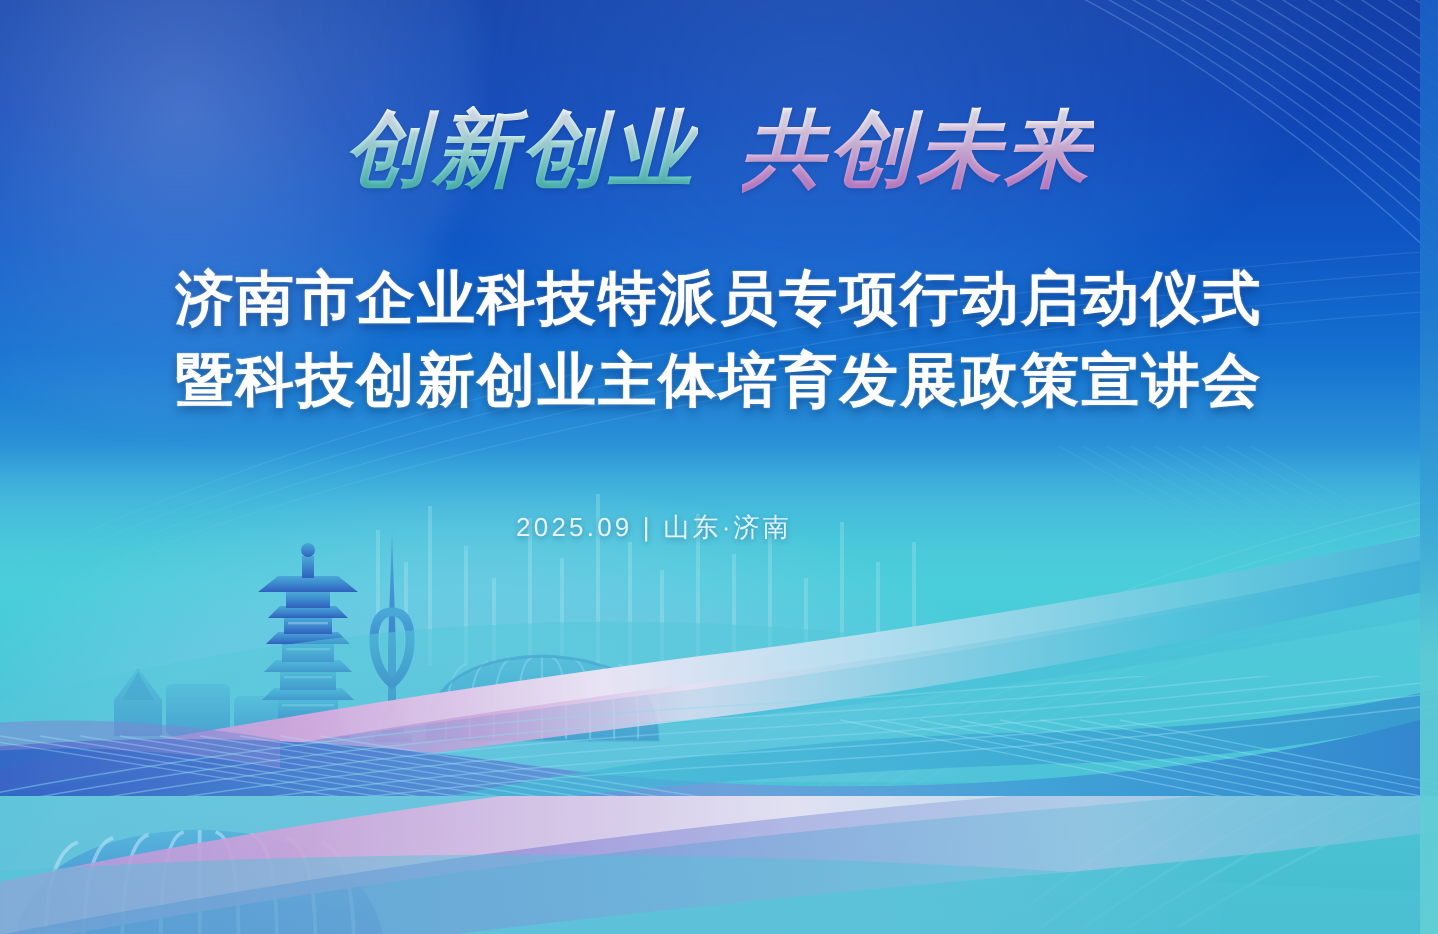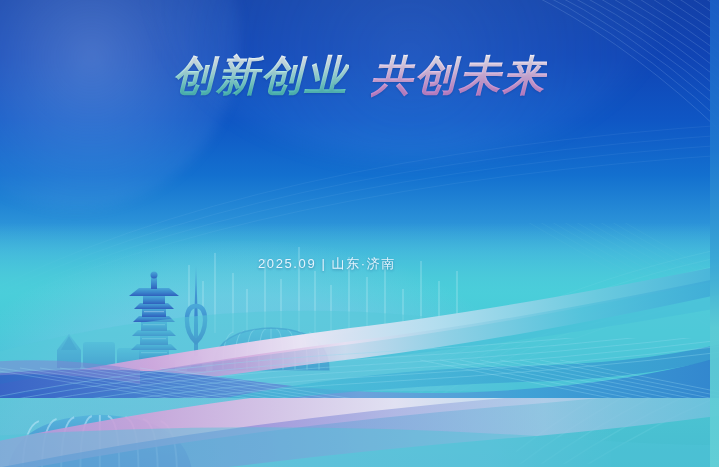--- a/index.html
+++ b/index.html
@@ -472,20 +472,24 @@
               <path d="M560,22 L760,62"></path>
           </g>
         </svg>
       </div>
     </div>
 
     <div class="calligraphy">
       <span class="cal-a">创新创业</span><span class="cal-b">共创未来</span>
     </div>
 
+    <div class="maintitle">
+      <span class="l1">济南市企业科技特派员专项行动启动仪式</span>
+      <span class="l2">暨科技创新创业主体培育发展政策宣讲会</span>
+    </div>
 
     <div class="subtitle">2025.09  |  山东·济南</div>
   </div>
 
   <div class="strip">
     <div class="strip-sky-edge"></div>
     <div class="strip-inner">
       <div class="strip-sky"></div>
       <div class="strip-hill"></div>
 

